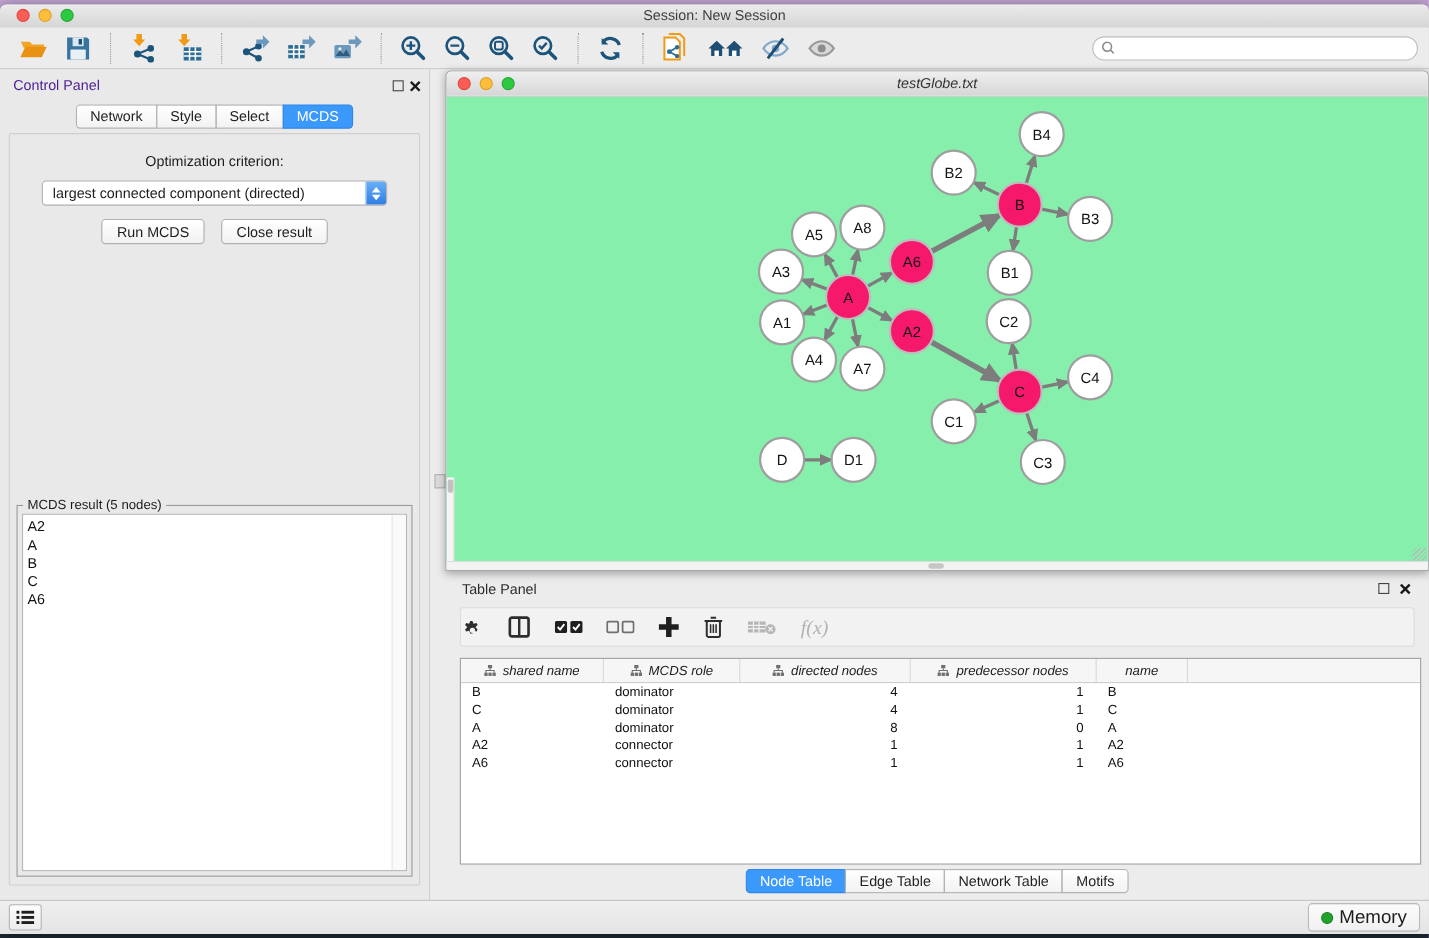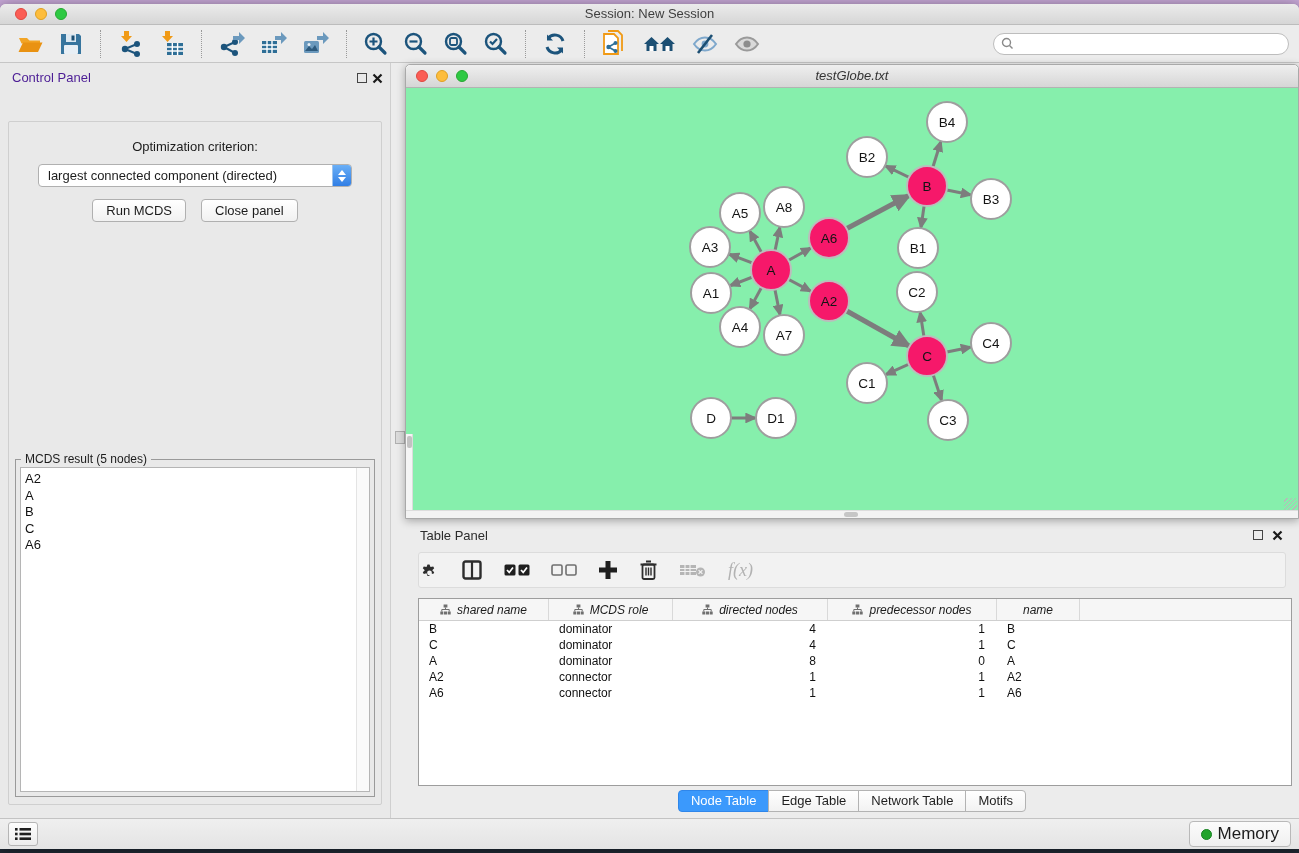--- a/index.html
+++ b/index.html
@@ -293,33 +293,39 @@
         <div class="panel-header">
           <span class="panel-title">Control Panel</span>
           <span class="float-icon" style="right:23px;"></span>
           <span class="close-x" style="right:7px;">
             <svg width="11" height="11" viewBox="0 0 11 11">
                 <path d="M1.5 1.5l8 8M9.5 1.5l-8 8" stroke="#1a1a1a" stroke-width="2.2"></path>
               </svg>
           </span>
         </div>
 
+        <div id="cp-tabs" class="seg cp-tabs">
+            <div class="seg-btn">Network</div>
+            <div class="seg-btn">Style</div>
+            <div class="seg-btn">Select</div>
+            <div class="seg-btn active">MCDS</div>
+          </div>
 
         <div class="cp-body">
           <div class="opt-label">Optimization criterion:</div>
           <div class="dropdown">
             <span class="dd-value">largest connected component (directed)</span>
             <span class="dd-stepper">
                 <span class="up"></span>
                 <span class="down"></span>
               </span>
           </div>
           <div class="btn-row">
             <button class="mac-btn">Run MCDS</button>
-            <button class="mac-btn">Close panel</button>
+            <button class="mac-btn">Close result</button>
           </div>
 
           <div class="result-fieldset">
             <span class="result-legend">MCDS result (5 nodes)</span>
             <div class="result-list" id="result-list">
               <div class="result-scroll"></div>
             <div class="result-item">A2</div>
                 <div class="result-item">A</div>
                 <div class="result-item">B</div>
                 <div class="result-item">C</div>

